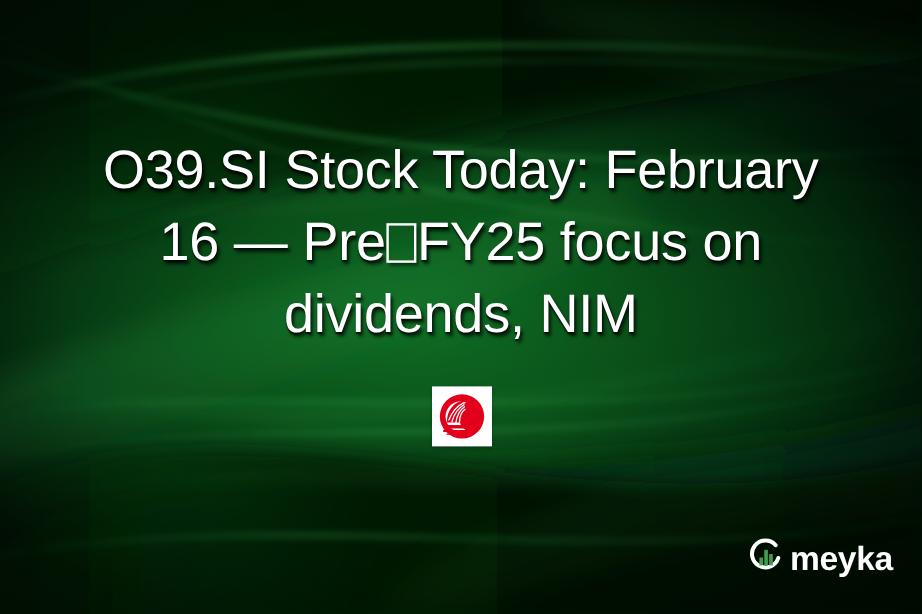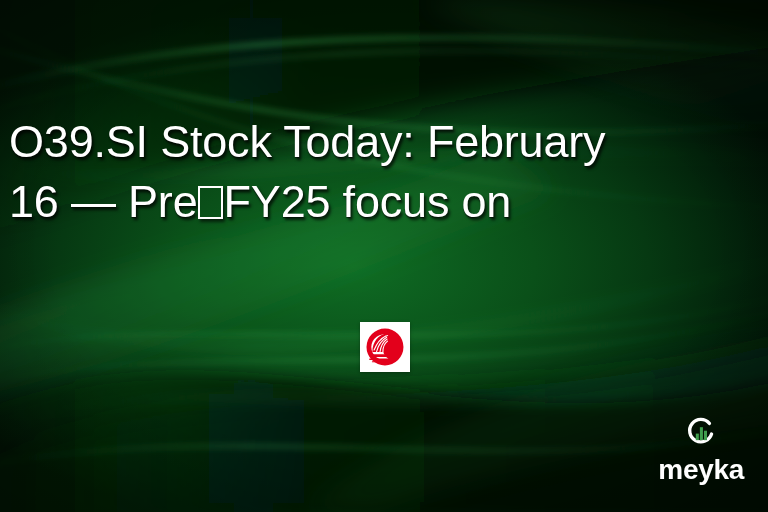--- a/index.html
+++ b/index.html
@@ -31,21 +31,22 @@
     background:
       radial-gradient(ellipse 95% 85% at 50% 50%, rgba(0,0,0,0) 45%, rgba(0,0,0,0.55) 100%);
   }
   .bg-svg { width: 768px; height: 512px; display: block; }
 
   
   .title-wrap {
     position: absolute;
     left: 0; right: 0;
     top: 112px;
-    padding: 0 9px;
+    text-align: center;
+    padding: 0 39px;
     box-sizing: border-box;
   }
   .title {
     margin: 0;
     color: #ffffff;
     font-size: 45px;
     line-height: 1.33;
     font-weight: normal;
     letter-spacing: -0.2px;
     text-shadow: 2px 3px 3px rgba(0,0,0,0.75), 0 1px 1px rgba(0,0,0,0.6);
@@ -77,21 +78,20 @@
   .company-logo svg { display: block; }
 
   
   .brand {
     position: absolute;
     right: 24px;
     bottom: 28px;
     display: flex;
     align-items: center;
     gap: 4px;
-    flex-direction: column;
   }
   .brand-mark { display: block; }
   .brand-name {
     color: #ffffff;
     font-size: 28px;
     font-weight: bold;
     letter-spacing: -0.3px;
     line-height: 1;
   }
 </style>
@@ -163,20 +163,21 @@
       <path d="M420,0 C560,60 680,120 820,140 L820,40 C700,20 560,0 480,0 Z" fill="url(#g4)" filter="url(#blurC)" opacity="0.45"></path>
     </svg>
   </div>
 
   <div class="bg-layer bg-vig"></div>
 
   <div class="title-wrap">
     <h1 class="title">
       <span>O39.SI Stock Today: February</span><br>
       <span>16 — Pre</span><span class="tofu"></span><span>FY25 focus on</span><br>
+      <span>dividends, NIM</span>
     </h1>
   </div>
 
   <div class="company-logo">
     <span>
       <svg width="42" height="42" viewBox="0 0 100 100" xmlns="http://www.w3.org/2000/svg" aria-hidden="true">
 
         <path d="M50 6 A44 44 0 1 1 49.9 94 A44 44 0 0 1 50 6 Z
                  M58 22 A30 30 0 1 0 58.2 78 A34 34 0 0 1 58 22 Z" fill="#e3001b" fill-rule="evenodd"></path>
 

